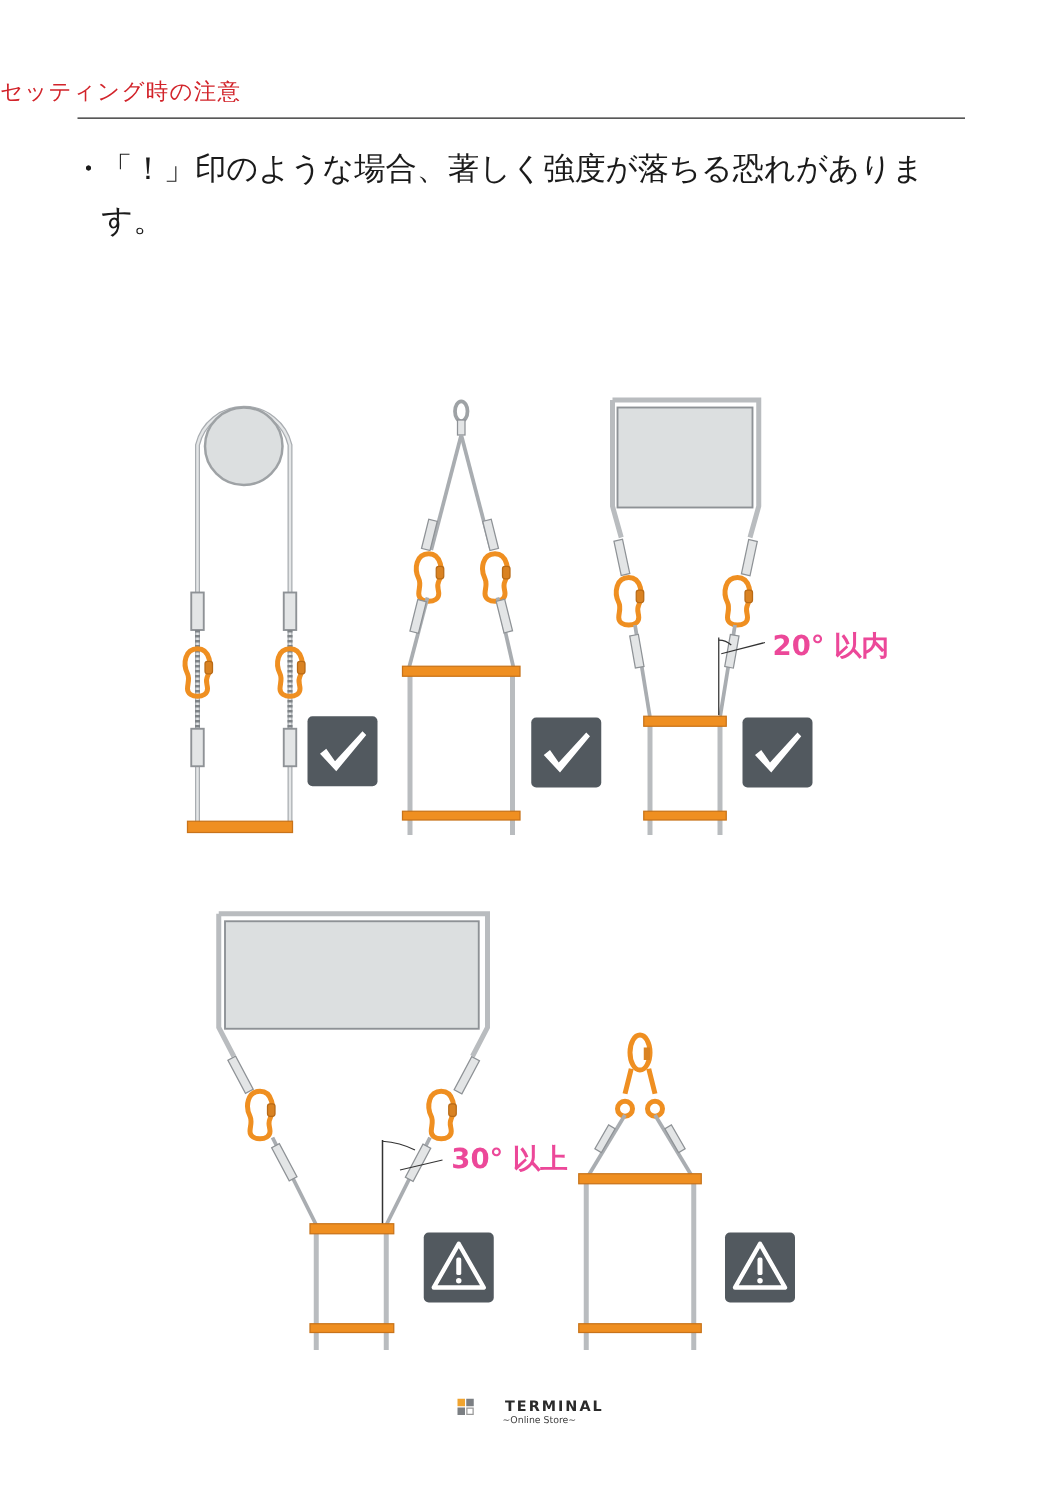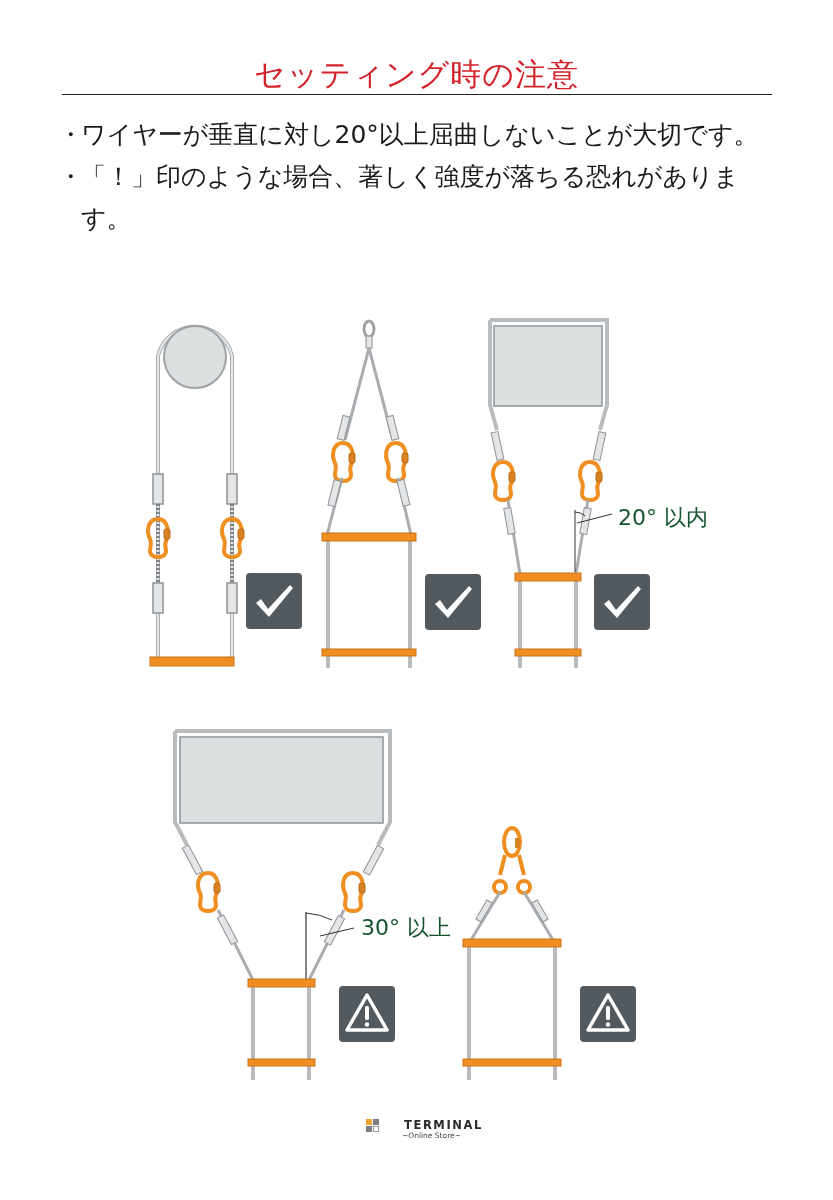--- a/index.html
+++ b/index.html
@@ -1,44 +1,43 @@
 <!DOCTYPE html>
 <html><head>
 <meta charset="utf-8">
 <style>
   html, body { margin: 0; padding: 0; background: #ffffff; }
   body { width: 833px; height: 1200px; position: relative; overflow: hidden;
          font-family: "DejaVu Sans", "Liberation Sans", sans-serif; color: #1a1a1a; }
-  .title { position: absolute; left: 0; width: 833px; top: 56px; text-align: center;
-           font-size: 31px; color: #d2232a; letter-spacing: 1px; line-height: 36px; }
+  .title { position: absolute; left: 0; width: 833px; top: 56px; 
+           font-size: 18px; color: #d2232a; letter-spacing: 1px; line-height: 36px; }
   .rule { position: absolute; left: 62px; width: 710px; top: 94px; height: 0;
           border-top: 1.5px solid #222; }
   .notes { position: absolute; left: 58px; top: 114px; width: 730px; margin: 0; padding: 0; list-style: none; }
   .note { position: relative; padding-left: 23px; font-size: 25px; line-height: 42px; color: #1a1a1a; }
   .note .bullet { position: absolute; left: 0; top: 0; width: 20px; text-align: center; }
   .figure { position: absolute; left: 0; top: 0; width: 833px; height: 1200px; }
   .figure svg { position: absolute; left: 0; top: 0; }
   .badge { position: absolute; width: 56px; height: 56px; border-radius: 4px; background: #52595f; }
   .badge svg { position: absolute; left: 0; top: 0; }
-  .angle-label { position: absolute; font-size: 22px; font-weight: normal; color: #14532d; line-height: 26px; white-space: nowrap; }
+  .angle-label { position: absolute; font-size: 22px; font-weight: bold; color: #ec4899; line-height: 26px; white-space: nowrap; }
   .logo { position: absolute; left: 366px; top: 1119px; width: 110px; height: 26px; }
   .logo .sq { position: absolute; width: 6px; height: 6px; }
   .logo .brand { position: absolute; left: 18px; top: 0px; font-size: 11.5px; letter-spacing: 1.6px; color: #2a2a2a; font-weight: bold; line-height: 12px; margin-left: 20px; }
   .logo .sub { position: absolute; left: 36px; top: 12px; font-size: 7.5px; color: #444; line-height: 9px; }
 </style>
 </head>
 <body>
 
 <div class="title">セッティング時の注意</div>
 <div class="rule"></div>
 
 <ul class="notes">
   <li class="note">
     <span class="bullet">・</span>
-    <span>ワイヤーが垂直に対し20°以上屈曲しないことが大切です。</span>
   </li>
   <li class="note">
     <span class="bullet">・</span>
     <span>「！」印のような場合、著しく強度が落ちる恐れがあります。</span>
   </li>
 </ul>
 
 <div class="figure">
 <svg width="833" height="1200" viewBox="0 0 833 1200" xmlns="http://www.w3.org/2000/svg">
   <defs>

